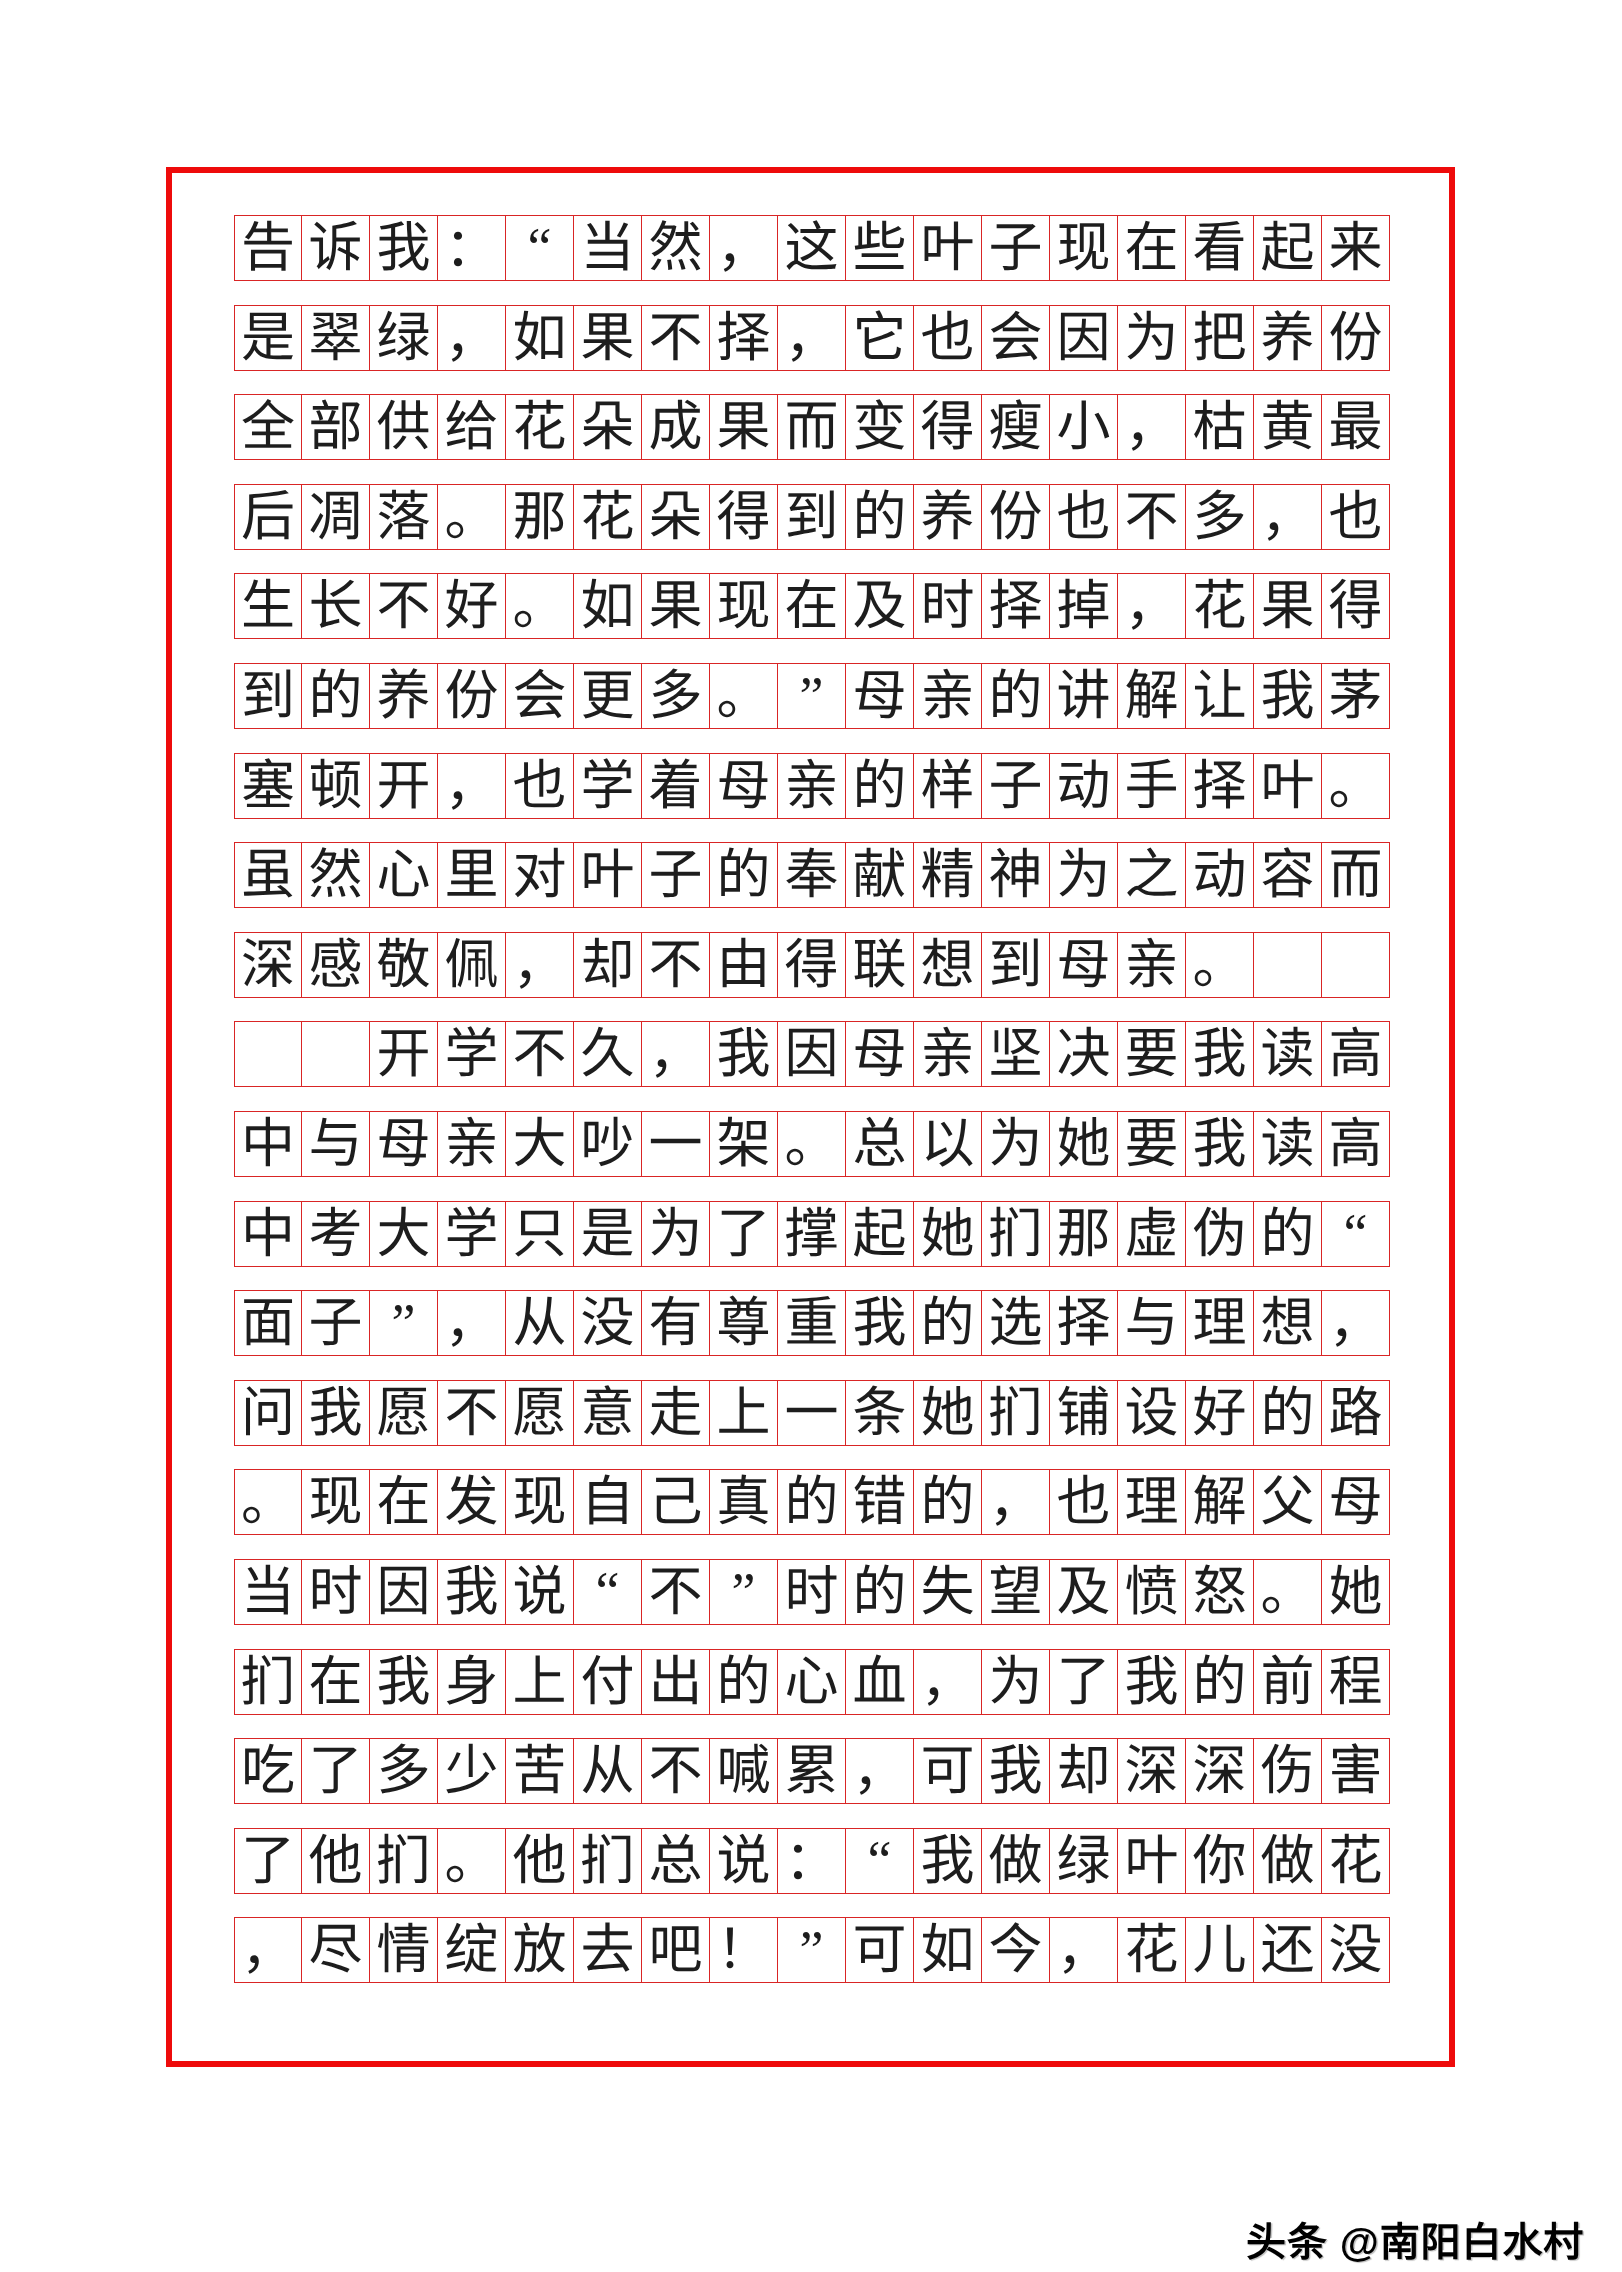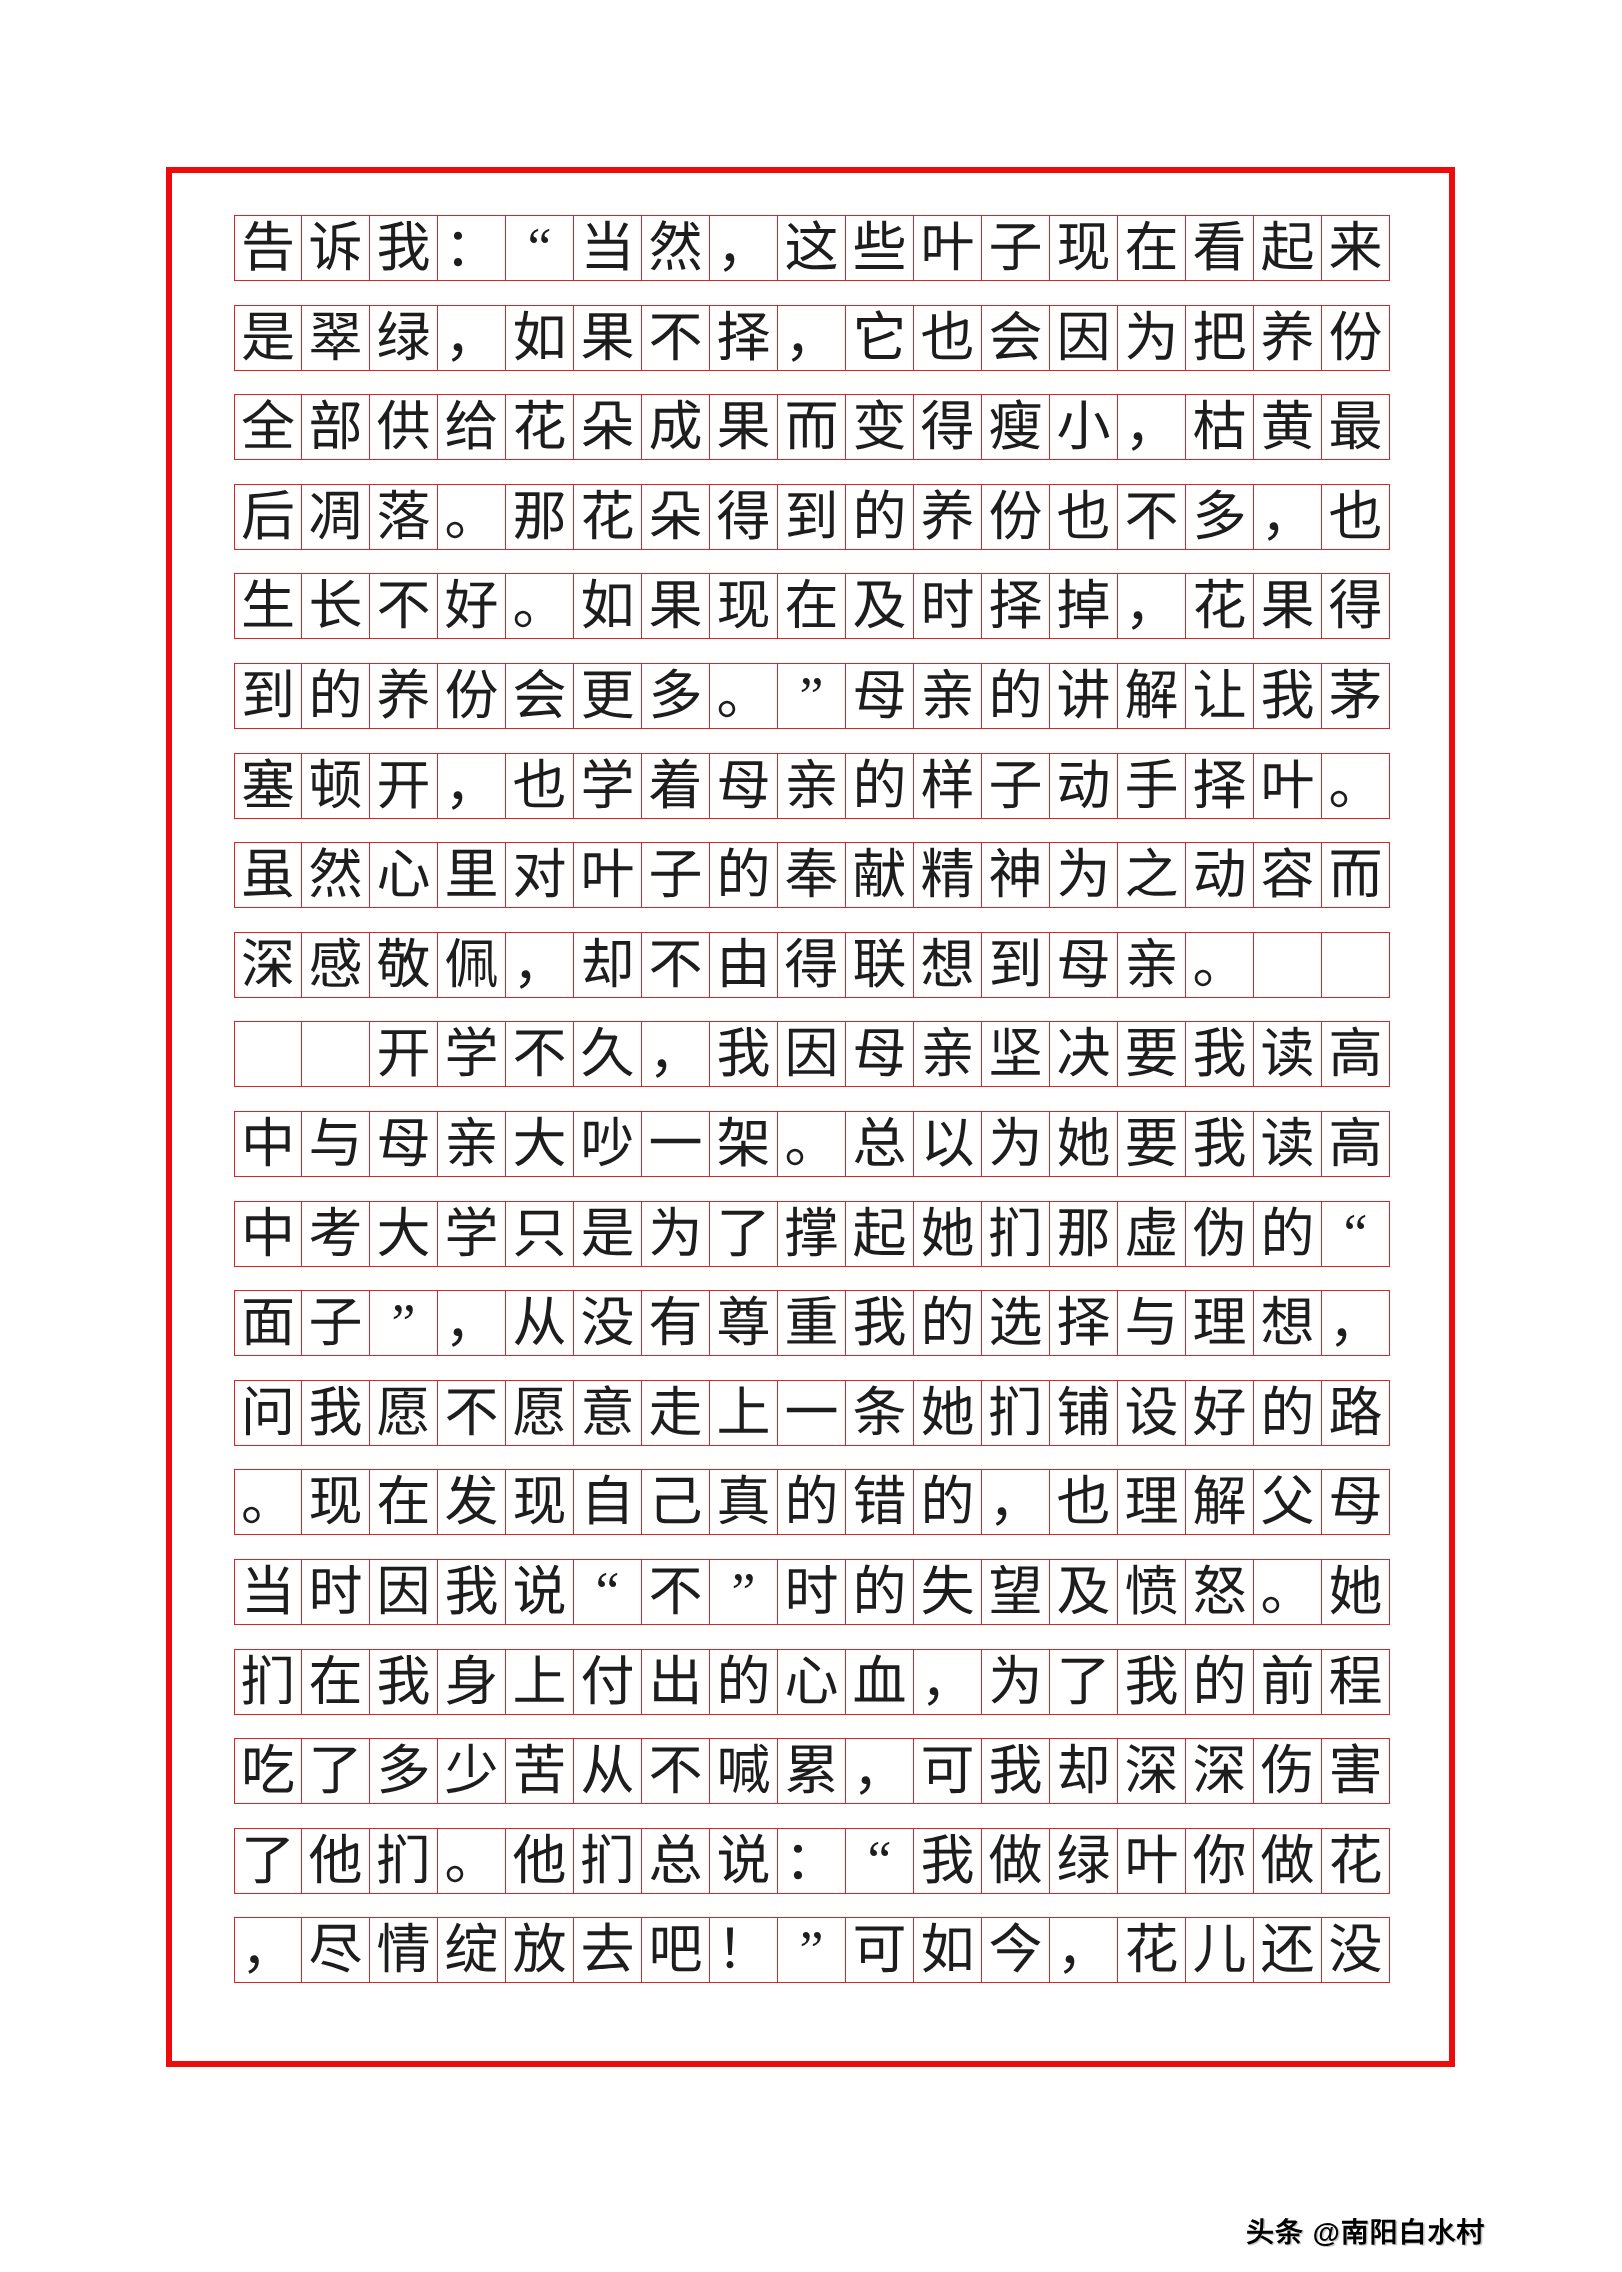--- a/index.html
+++ b/index.html
@@ -50,21 +50,21 @@
     color: #1d1d1d;
   }
   .cell:first-child {
     border-left: 1.8px solid #d92525;
   }
   .watermark {
     position: absolute;
     left: 1246px;
     top: 2210px;
     font-family: "Liberation Sans", "DejaVu Sans", sans-serif;
-    font-size: 28px;
+    font-size: 40px;
     font-weight: bold;
     letter-spacing: 0.9px;
     color: #000000;
     text-shadow: -1.8px -1.8px 0 #ffffff, -0.9px -0.9px 0 #ffffff, 1.4px 1.4px 0.9px rgba(0,0,0,0.25);
     white-space: nowrap;
   }
 </style>
 </head>
 <body>
 

